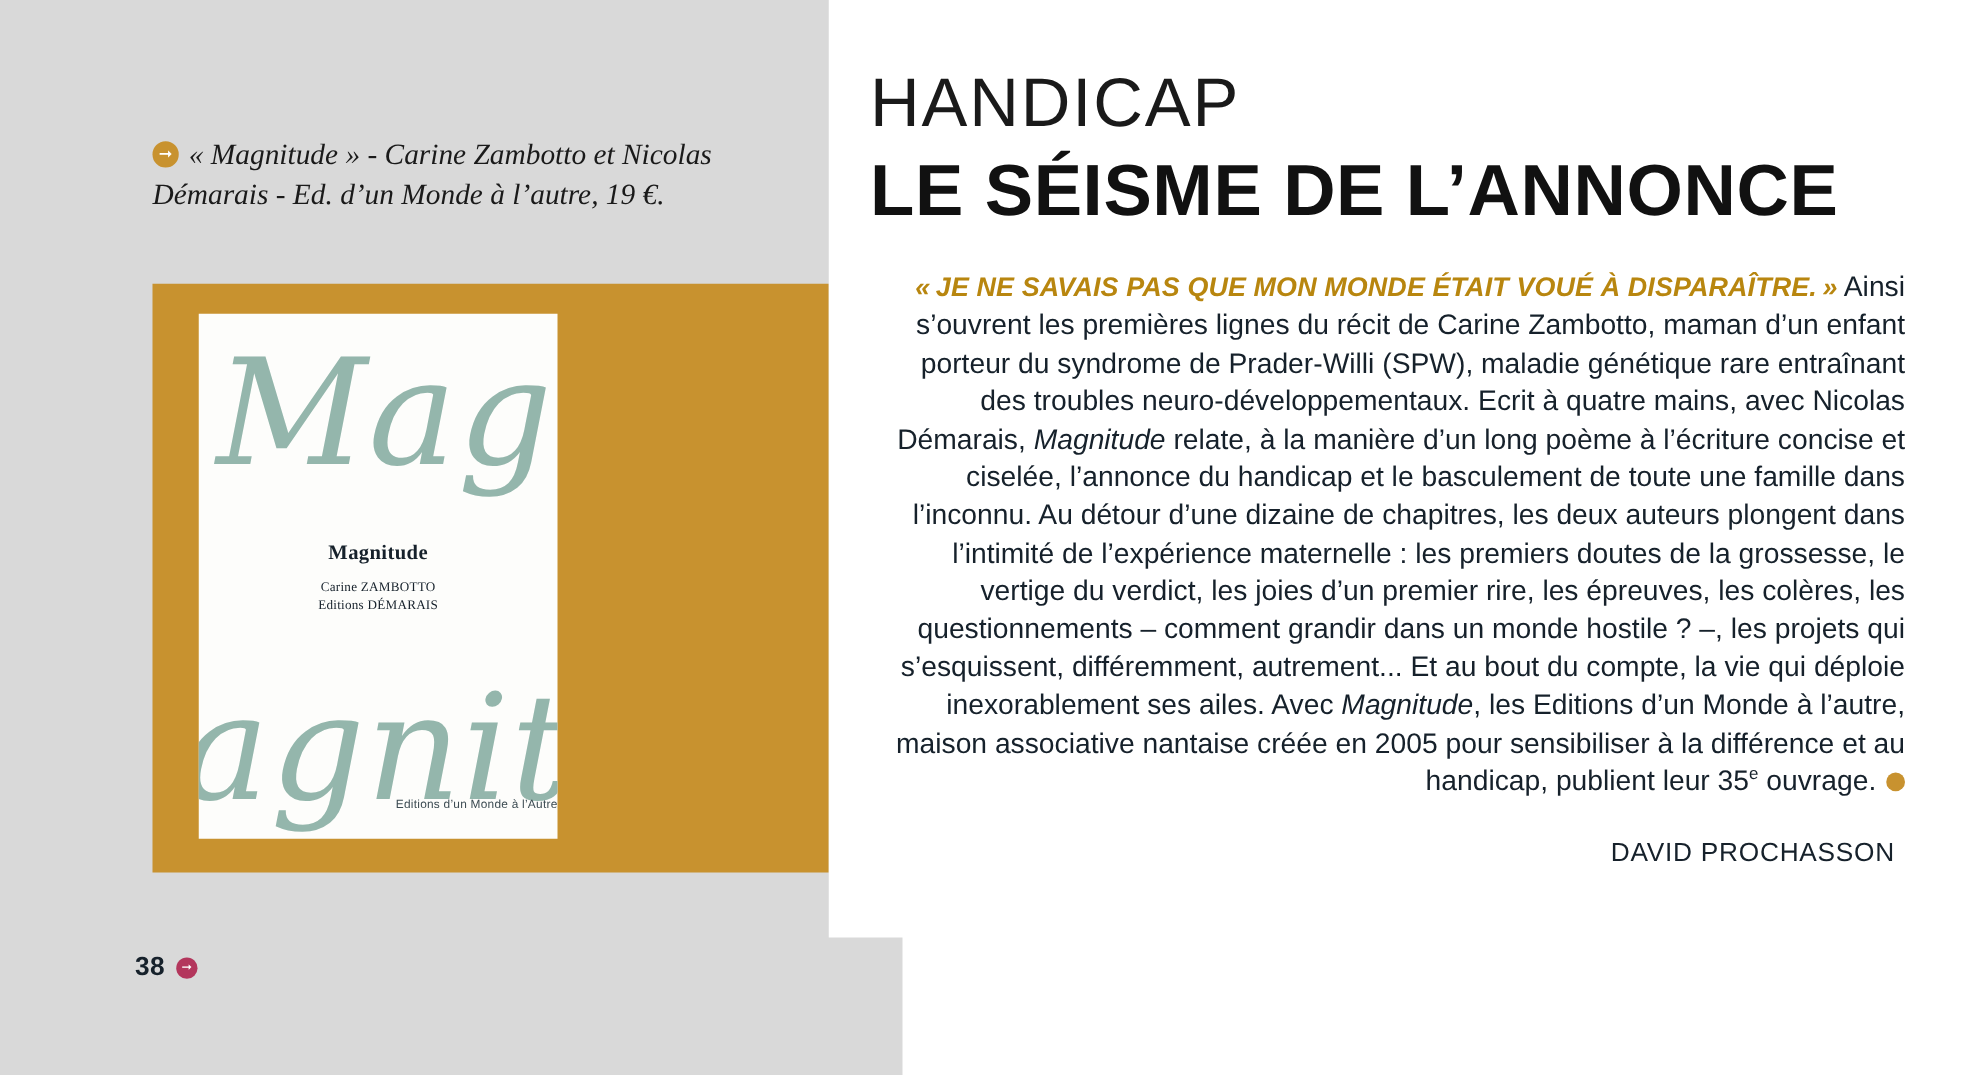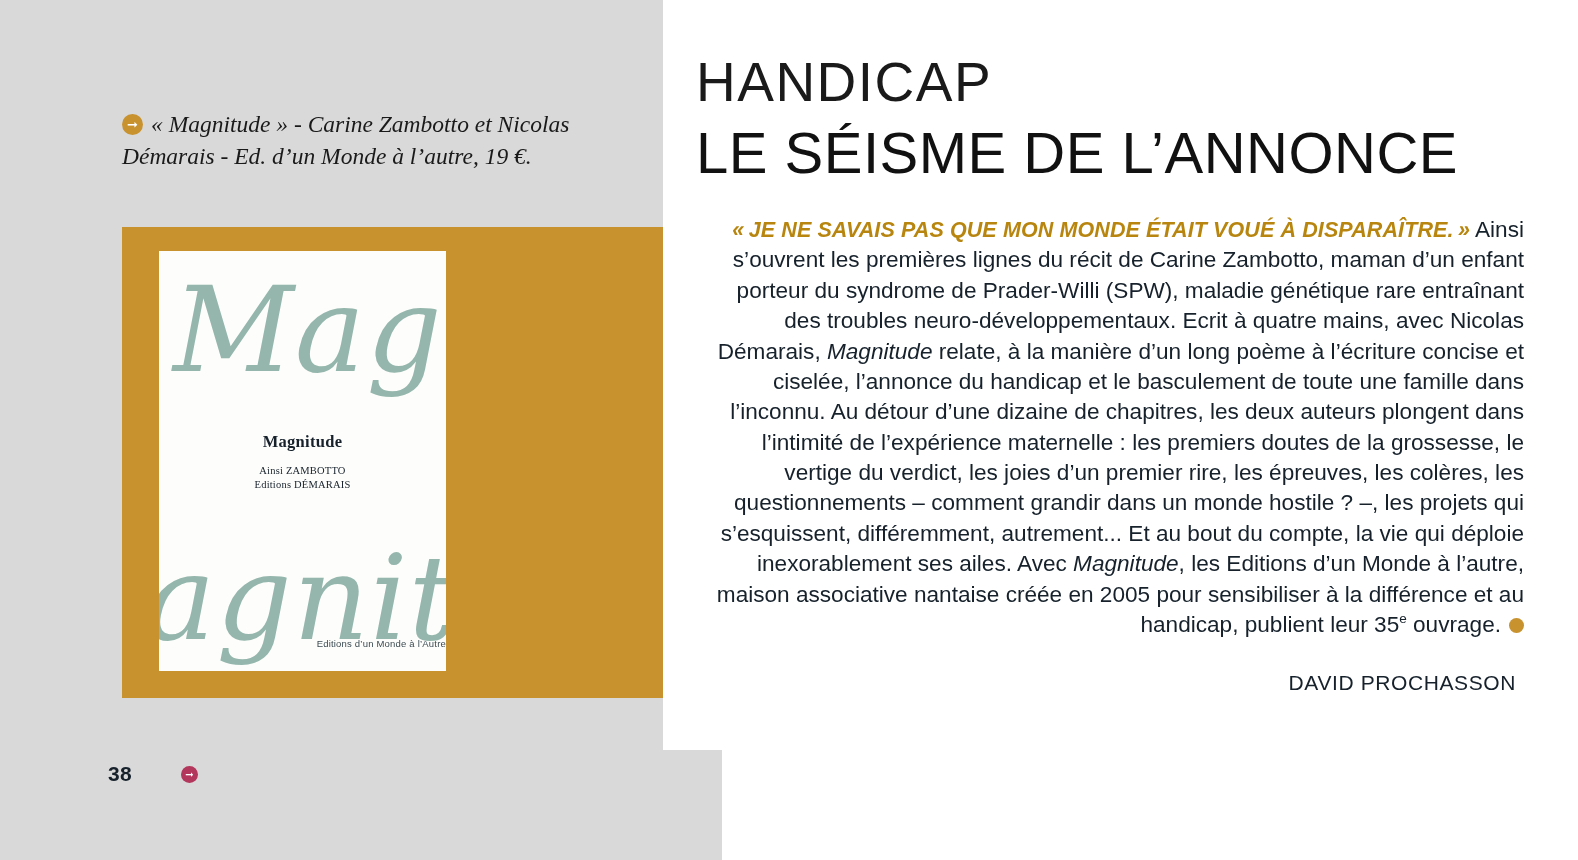--- a/index.html
+++ b/index.html
@@ -143,21 +143,21 @@
     font-weight: 300;
     letter-spacing: 1.5px;
     color: #1a1a1a;
     line-height: 1;
   }
   .headline {
     position: absolute;
     left: 33px;
     top: 123px;
     font-size: 58px;
-    font-weight: normal;
+    font-weight: bold;
     letter-spacing: 0.5px;
     color: #111111;
     line-height: 1.05;
     white-space: nowrap;
   }
   .body-text {
     position: absolute;
     left: 33px;
     top: 215px;
     width: 828px;
@@ -197,21 +197,20 @@
   
   .footer {
     position: absolute;
     left: 108px;
     top: 762px;
     display: flex;
     align-items: center;
     font-size: 19px;
     letter-spacing: 0.4px;
     color: #16212b;
-    gap: 40px;
   }
   .footer-page {
     font-weight: bold;
     font-size: 21px;
     margin-right: 9px;
   }
   .footer-arrow {
     display: inline-block;
     width: 17px;
     height: 17px;
@@ -239,21 +238,21 @@
     <div class="caption">
       <span class="caption-arrow">➞</span><span>« Magnitude » - Carine Zambotto et Nicolas Démarais - Ed. d’un Monde à l’autre, 19 €.</span>
     </div>
 
     <div class="cover-frame">
       <div class="book-cover">
         <div class="script-top">Magn</div>
         <div class="script-bottom">agnitu</div>
         <div class="cover-title">Magnitude</div>
         <div class="cover-authors">
-          <div>Ainsi ZAMBOTTO</div>
+          <div>Carine ZAMBOTTO</div>
           <div>Editions DÉMARAIS</div>
         </div>
         <div class="cover-publisher">Editions d’un Monde à l’Autre</div>
       </div>
     </div>
 
   </div>
 
   <div class="right-col">
 

